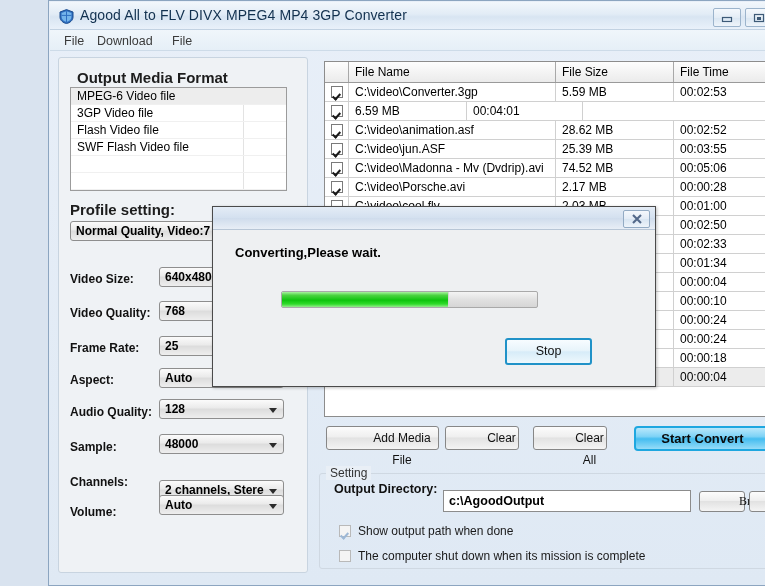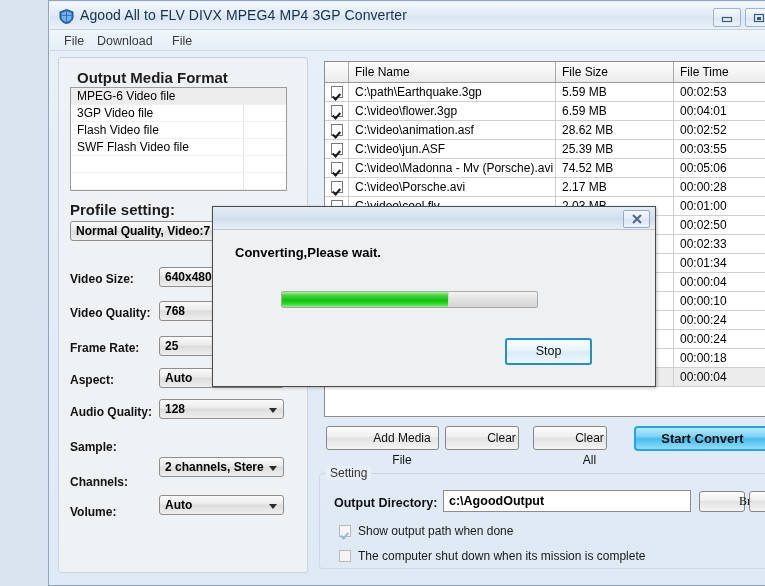--- a/index.html
+++ b/index.html
@@ -280,23 +280,27 @@
     <span>Auto</span>
   </div>
 
   <div class="fieldlabel" style="left:21px;top:404px;">Audio Quality:</div>
   <div class="combo" style="left:110px;top:398px;width:125px;">
     <span>128</span>
     <span class="arrow"></span>
   </div>
 
   <div class="fieldlabel" style="left:21px;top:439px;">Sample:</div>
+  <div class="combo" style="left:110px;top:433px;width:125px;">
+    <span>48000</span>
+    <span class="arrow"></span>
+  </div>
 
   <div class="fieldlabel" style="left:21px;top:474px;">Channels:</div>
-  <div class="combo" style="left:110px;top:456px;width:125px;">
+  <div class="combo" style="left:110px;top:479px;width:125px;">
     <span>2 channels, Stere</span>
     <span class="arrow"></span>
   </div>
 
   <div class="fieldlabel" style="left:21px;top:504px;">Volume:</div>
   <div class="combo" style="left:110px;top:494px;width:125px;">
     <span>Auto</span>
     <span class="arrow"></span>
   </div>
 
@@ -305,29 +309,28 @@
       <div class="c-chk"></div>
       <div class="c-name">File Name</div>
       <div class="c-size">File Size</div>
       <div class="c-time">File Time</div>
     </div>
     <div id="fl-body">
         <div class="fl-row">
           <div class="c-chk chkcell">
             <span class="winchk on"></span>
           </div>
-          <div class="c-name">C:\path\Earthquake.3gp</div>
+          <div class="c-name">C:\video\Converter.3gp</div>
           <div class="c-size">5.59 MB</div>
           <div class="c-time">00:02:53</div>
         </div>
         <div class="fl-row">
           <div class="c-chk chkcell">
             <span class="winchk on"></span>
           </div>
-          <div class="c-name">C:\video\flower.3gp</div>
           <div class="c-size">6.59 MB</div>
           <div class="c-time">00:04:01</div>
         </div>
         <div class="fl-row">
           <div class="c-chk chkcell">
             <span class="winchk on"></span>
           </div>
           <div class="c-name">C:\video\animation.asf</div>
           <div class="c-size">28.62 MB</div>
           <div class="c-time">00:02:52</div>
@@ -337,21 +340,21 @@
             <span class="winchk on"></span>
           </div>
           <div class="c-name">C:\video\jun.ASF</div>
           <div class="c-size">25.39 MB</div>
           <div class="c-time">00:03:55</div>
         </div>
         <div class="fl-row">
           <div class="c-chk chkcell">
             <span class="winchk on"></span>
           </div>
-          <div class="c-name">C:\video\Madonna - Mv (Porsche).avi</div>
+          <div class="c-name">C:\video\Madonna - Mv (Dvdrip).avi</div>
           <div class="c-size">74.52 MB</div>
           <div class="c-time">00:05:06</div>
         </div>
         <div class="fl-row">
           <div class="c-chk chkcell">
             <span class="winchk on"></span>
           </div>
           <div class="c-name">C:\video\Porsche.avi</div>
           <div class="c-size">2.17 MB</div>
           <div class="c-time">00:00:28</div>
@@ -440,21 +443,21 @@
   </div>
 
   <div class="btn" style="left:277px;top:425px;width:113px;">Add Media File</div>
   <div class="btn" style="left:396px;top:425px;width:74px;">Clear</div>
   <div class="btn" style="left:484px;top:425px;width:74px;">Clear All</div>
   <div class="btn-blue" style="left:585px;top:425px;width:137px;">Start Convert</div>
 
   <div class="group" style="left:270px;top:472px;width:482px;height:96px;"></div>
   <div class="group-label" style="left:277px;top:465px;">Setting</div>
 
-  <div class="fieldlabel" style="left:285px;top:495px;font-size:12.5px;">Output Directory:</div>
+  <div class="fieldlabel" style="left:285px;top:481px;font-size:12.5px;">Output Directory:</div>
   <div class="textbox" style="left:394px;top:489px;width:248px;height:22px;">c:\AgoodOutput</div>
   <div class="btn" style="left:650px;top:490px;width:46px;height:21px;line-height:19px;font-family:Liberation Serif, serif;">Browse..</div>
   <div class="btn" style="left:700px;top:490px;width:44px;height:21px;line-height:19px;">Open</div>
 
   <div style="position:absolute;left:290px;top:523px;display:flex;align-items:center;gap:7px;">
     <span class="winchk grey on"></span>
     <span style="font-size:12px;color:#1a1a1a;">Show output path when done</span>
   </div>
 
   <div style="position:absolute;left:290px;top:548px;display:flex;align-items:center;gap:7px;">

